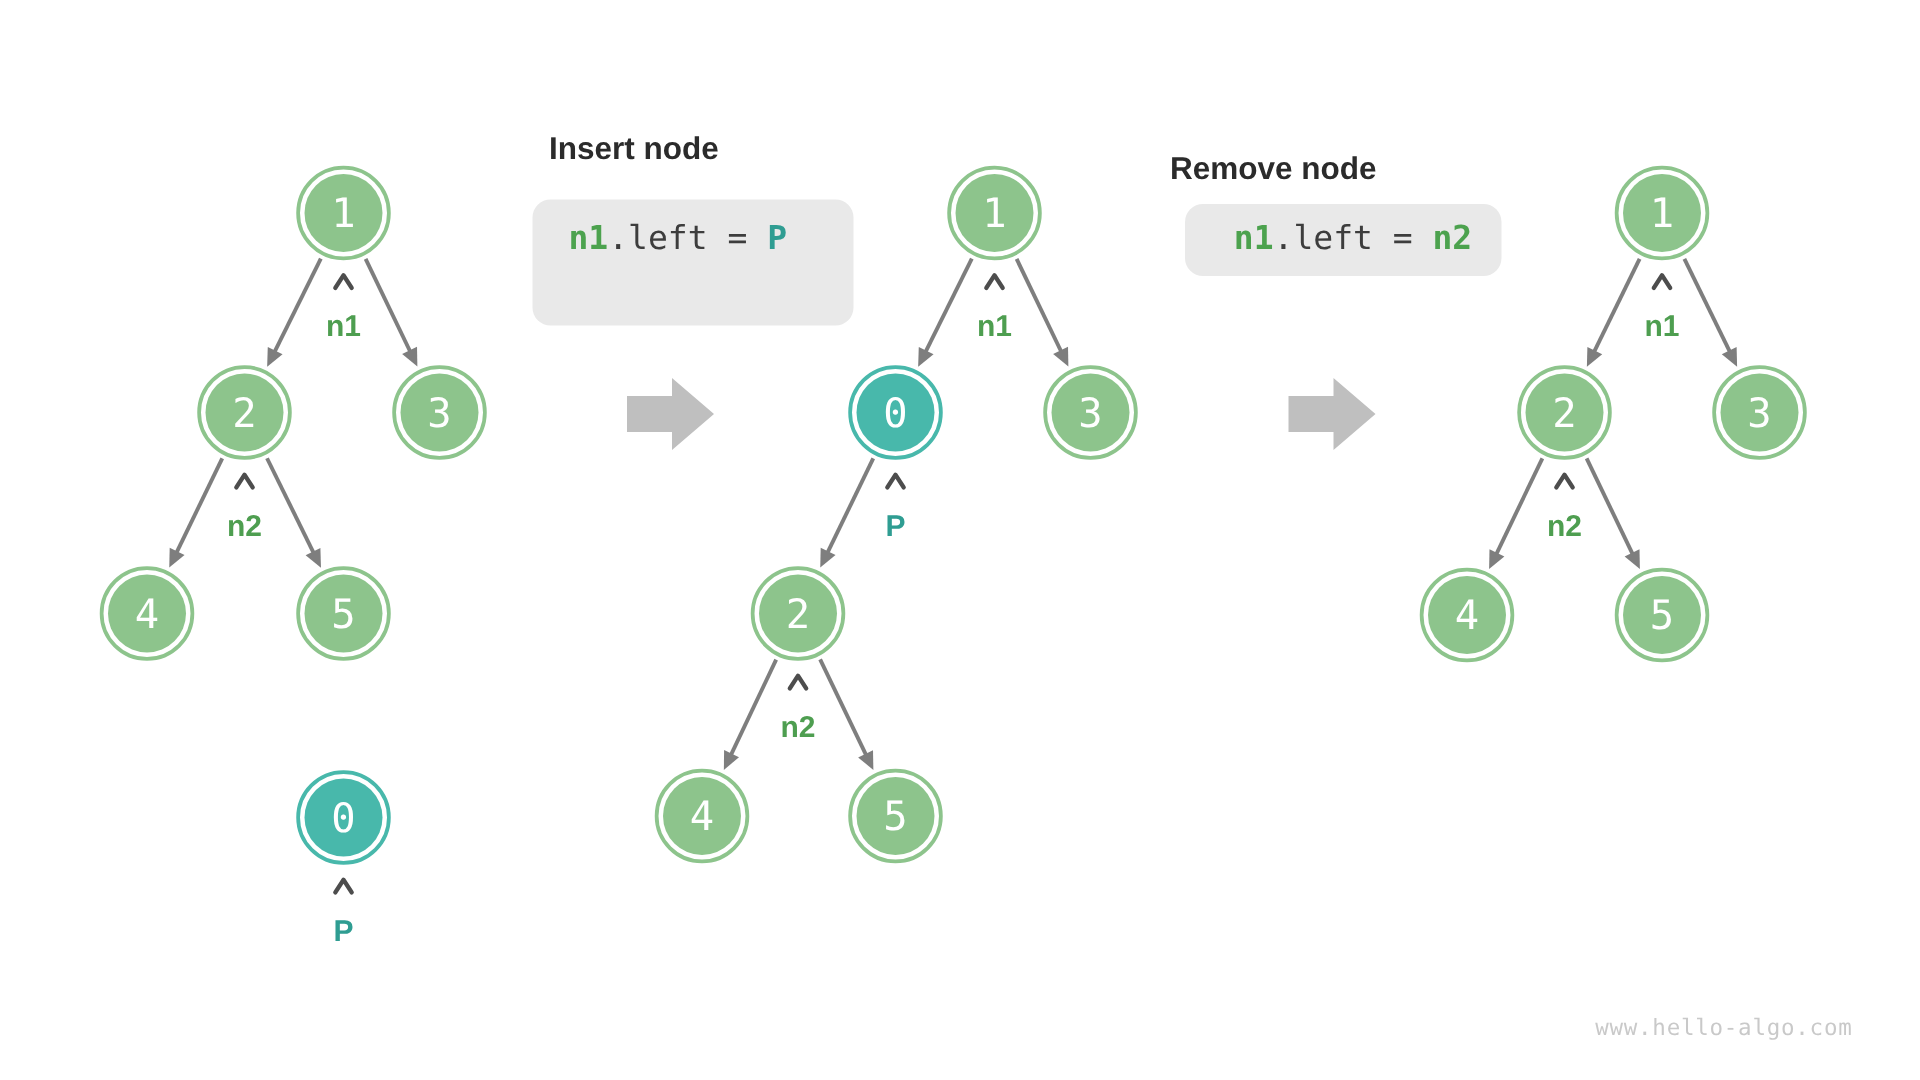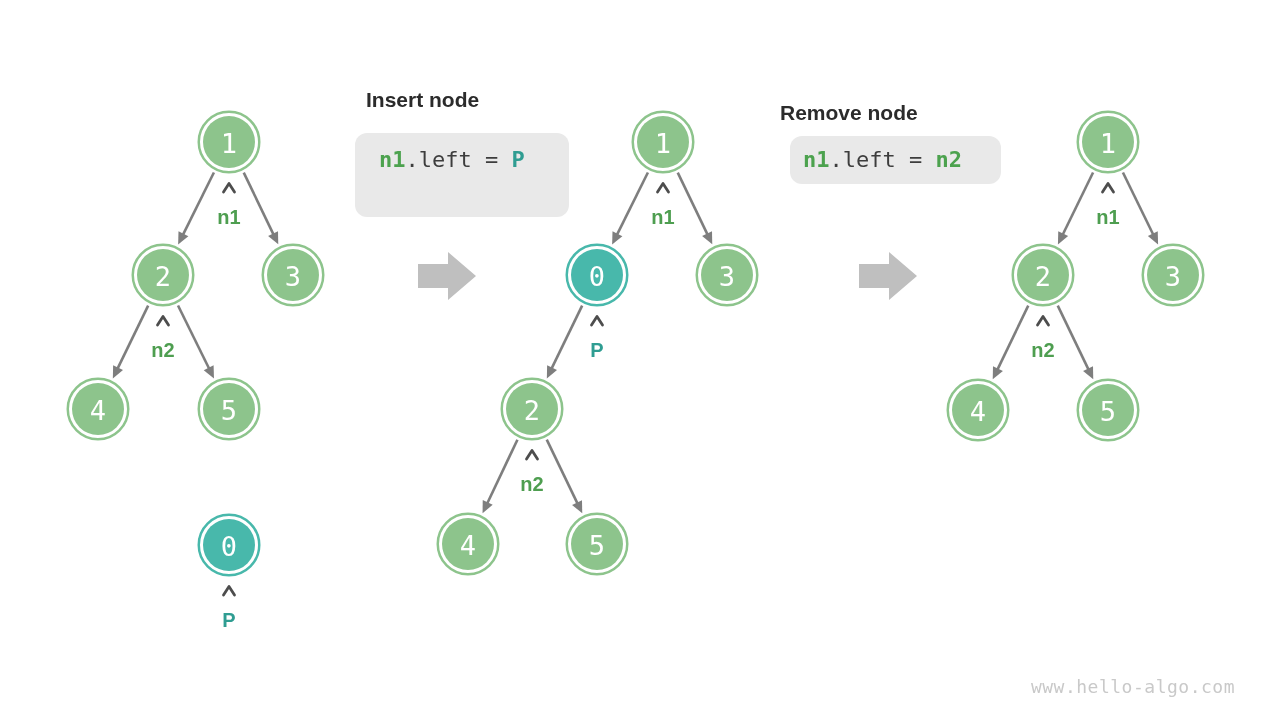--- a/index.html
+++ b/index.html
@@ -31,21 +31,21 @@
   }
   .code-line { line-height: 36px; white-space: pre; }
   .tok-plain { color: #3d3d3d; }
   .tok-green { color: #4ca24e; font-weight: bold; }
   .tok-teal  { color: #2f9d92; font-weight: bold; }
   .watermark {
     position: absolute;
     top: 676px;
     right: 45px;
     font-family: "DejaVu Sans Mono", monospace;
-    font-size: 18px;
+    font-size: 15px;
     color: #c9c9c9;
     letter-spacing: 0.5px;
   }
   .node-value-text {
     font-family: "DejaVu Sans Mono", monospace;
     font-size: 27px;
     fill: #ffffff;
   }
   .pointer-label-text {
     font-family: "Liberation Sans", sans-serif;
@@ -160,18 +160,18 @@
       <polygon points="418,264 448,264 448,252 476,276 448,300 448,288 418,288" fill="#bfbfbf"></polygon>
       <polygon points="859,264 889,264 889,252 917,276 889,300 889,288 859,288" fill="#bfbfbf"></polygon>
     </svg>
 
   <div class="section-title" id="title-0" style="left: 366px; top: 88px;">Insert node</div>
   <div class="section-title" id="title-1" style="left: 780px; top: 88px; margin-top: 13px;">Remove node</div>
 
   <div class="code-box" id="codebox-0" style="left: 343px; top: 133px; width: 214px; height: 84px; padding-left: 24px; padding-top: 9px; margin-left: 12px;">
       <div class="code-line"><span class="tok-green">n1</span><span class="tok-plain">.left = </span><span class="tok-teal">P</span></div>
     </div>
-  <div class="code-box" id="codebox-1" style="left: 790px; top: 136px; width: 211px; height: 48px; padding-left: 13px; padding-top: 6px;">
+  <div class="code-box" id="codebox-1" style="left: 790px; top: 136px; width: 211px; height: 48px; padding-left: 13px; padding-top: 6px; text-align: center;">
       <div class="code-line"><span class="tok-green">n1</span><span class="tok-plain">.left = </span><span class="tok-green">n2</span></div>
     </div>
 
   <div class="watermark">www.hello-algo.com</div>
 </div>
 
 </body></html>

